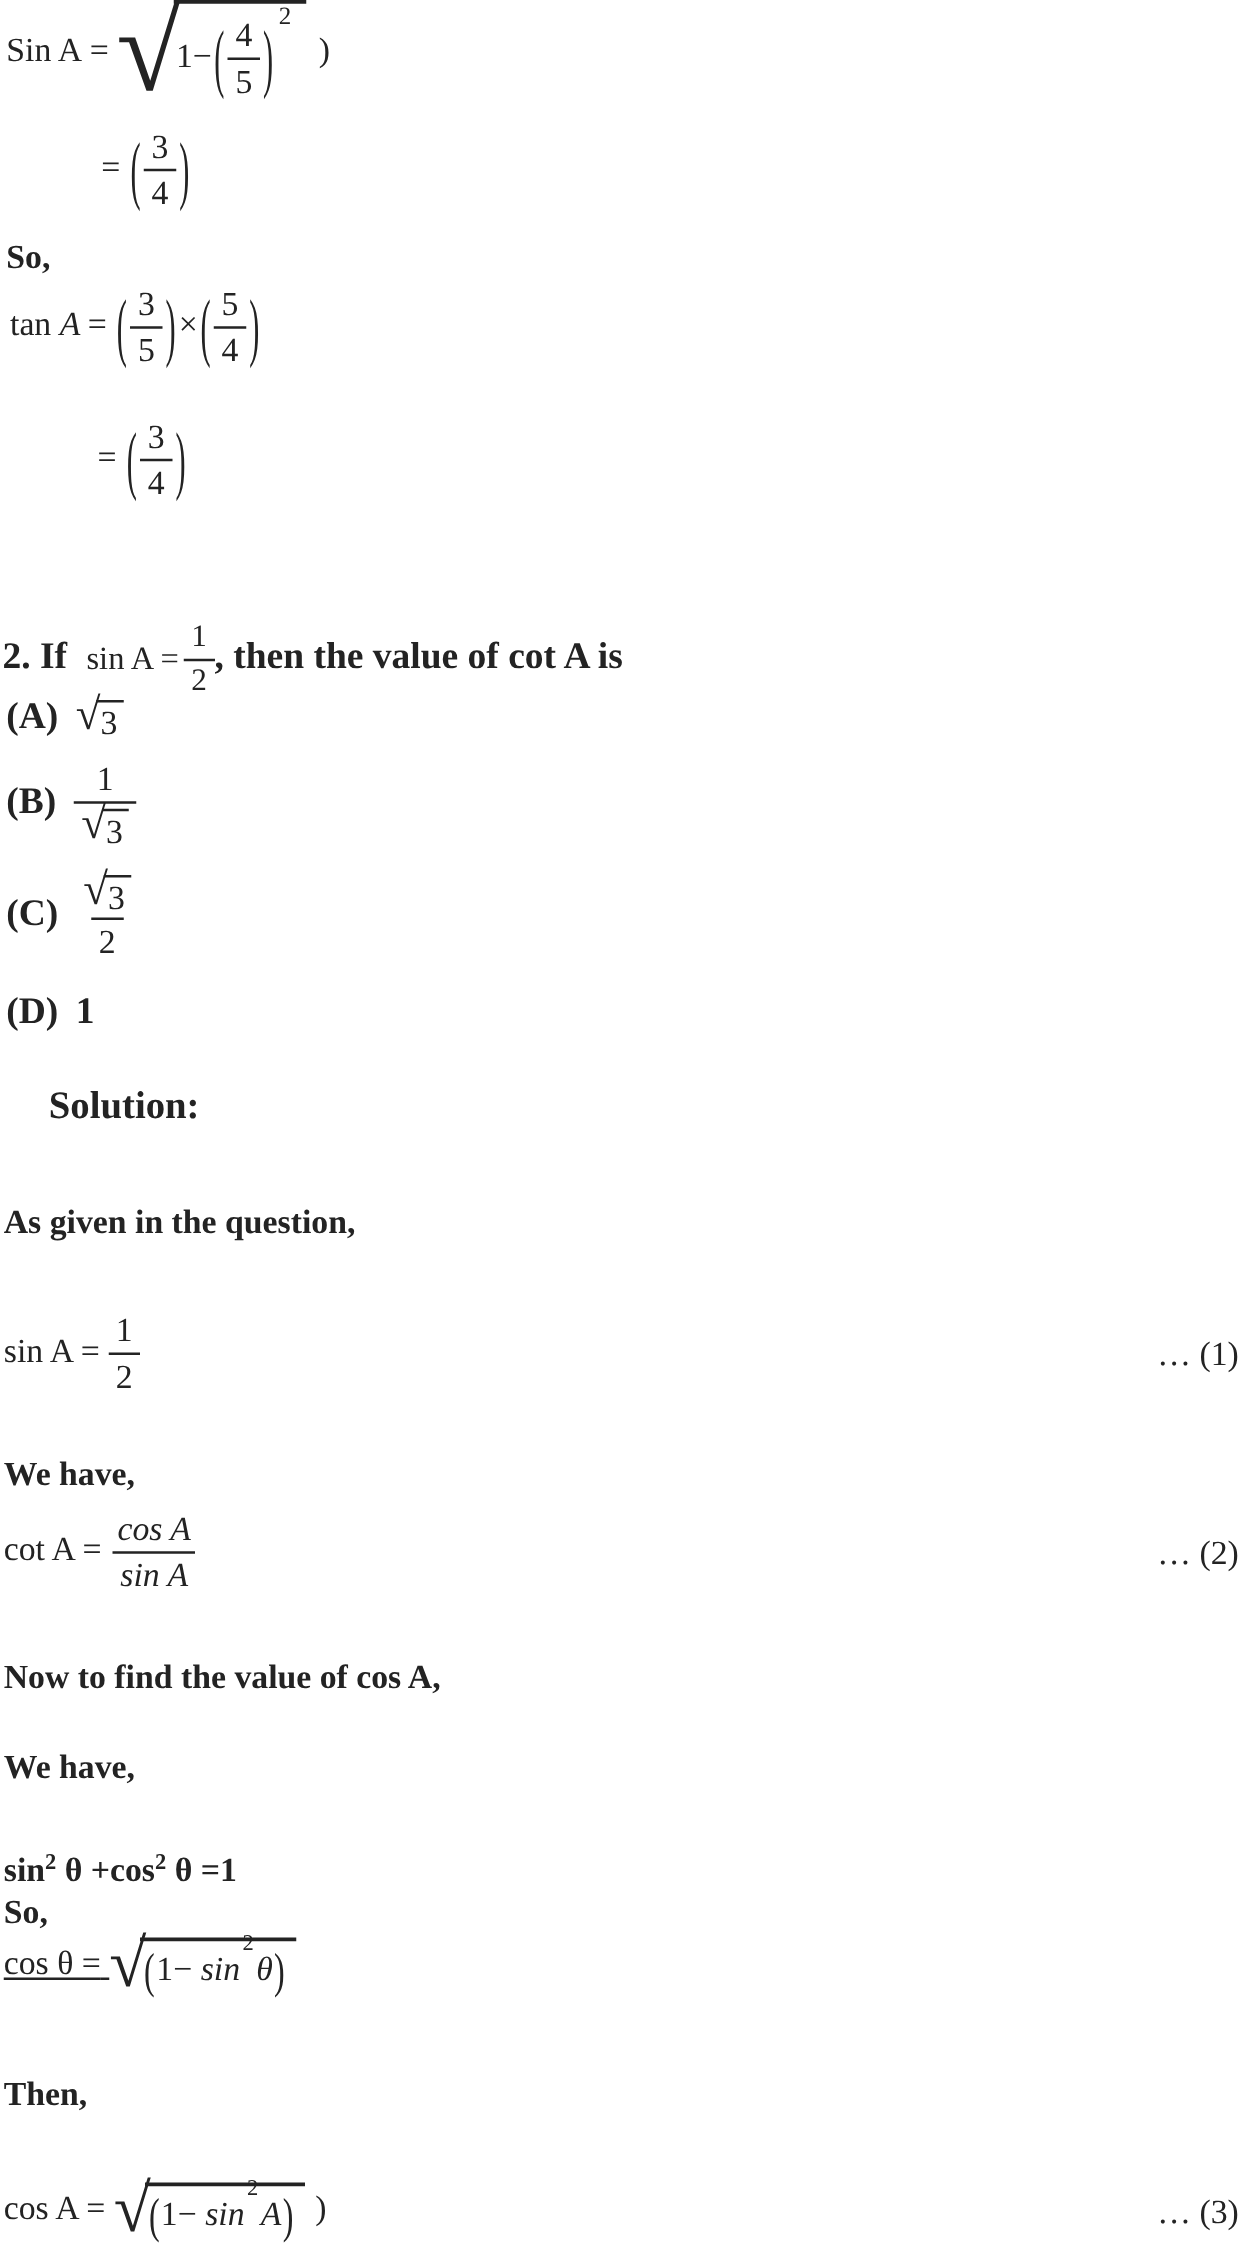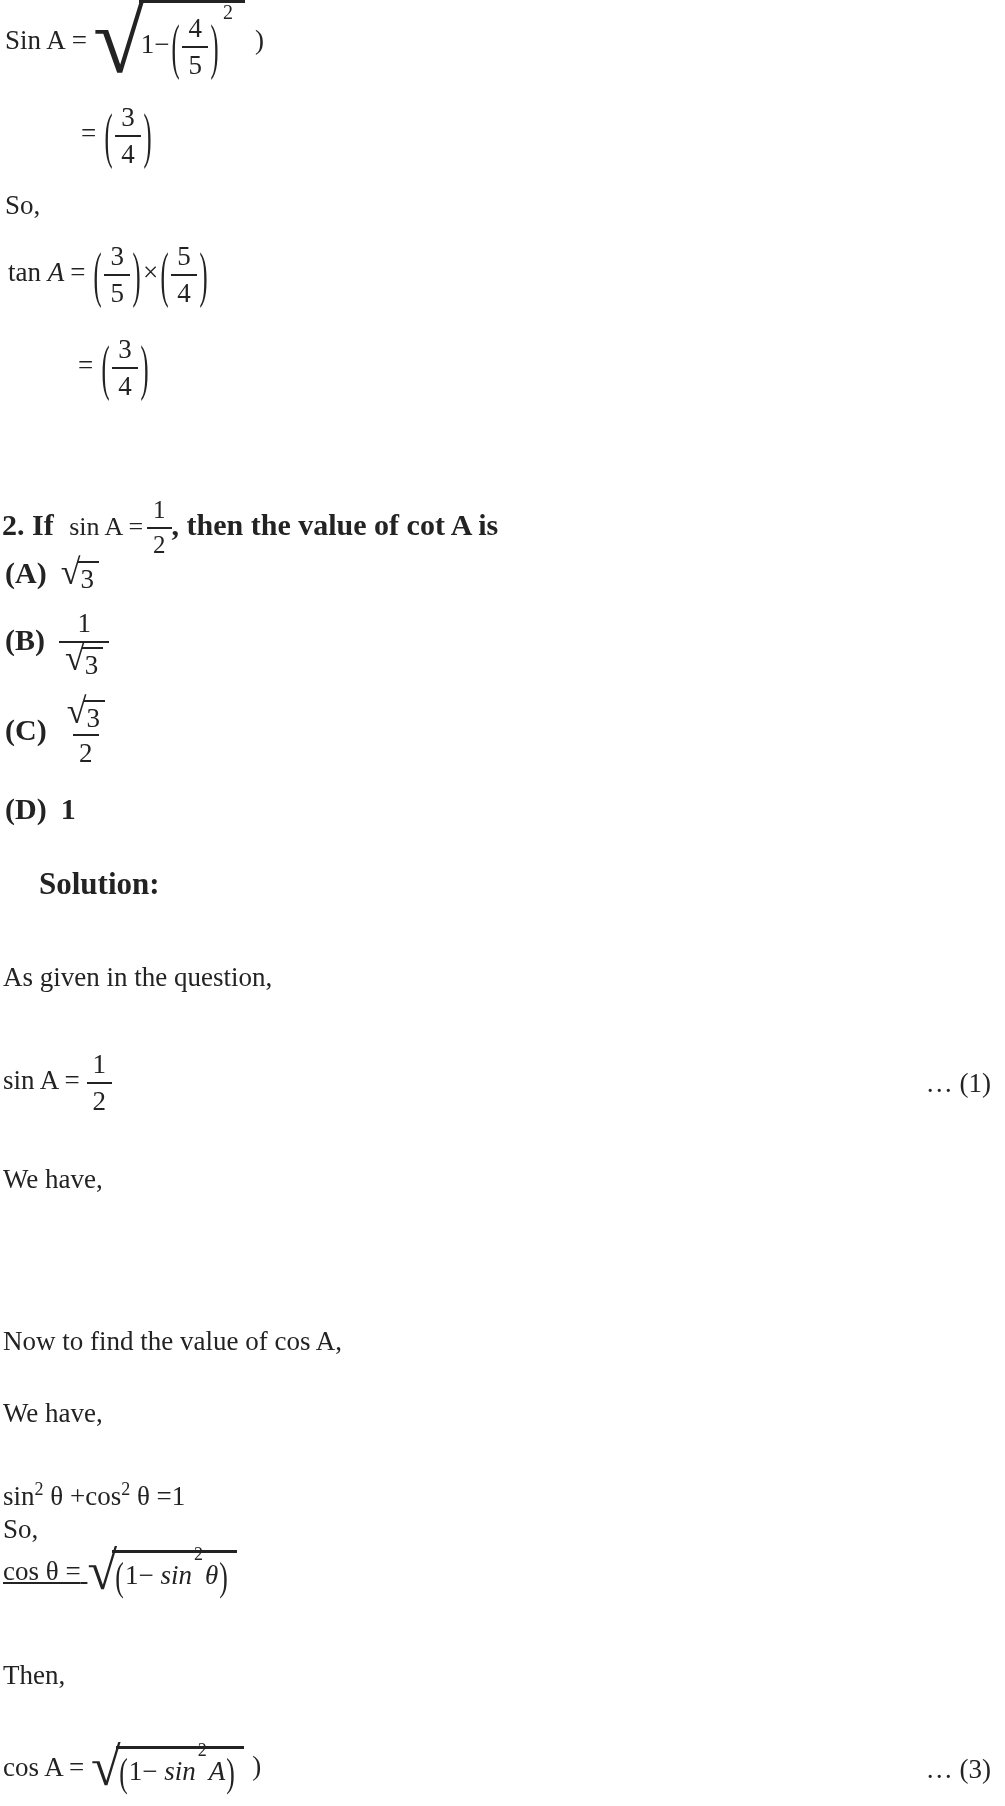--- a/index.html
+++ b/index.html
@@ -46,21 +46,21 @@
 
   .it { font-style:italic; }
   .op { padding:0 6px; }
 
   .eq-row {
     position:absolute; left:3px; right:14px;
     display:flex; justify-content:space-between; align-items:center; white-space:nowrap;
   }
   .tag { font-size:27px; }
 
-  .plainline { font-size:27px; }
+  .plainline { font-size:27px;font-weight:bold; }
   .heading { font-size:31px; font-weight:bold;margin-left:36px; }
 
   .q-line { font-size:30px; font-weight:bold; }
   .q-line .mathbit { font-weight:normal; font-size:26px; }
   .q-line .frac { font-size:25px; font-weight:normal; }
 
   .opt { white-space:nowrap; }
   .opt .lab { font-weight:bold; font-size:30px; margin-right:14px; }
   .opt .val-b { font-weight:bold; font-size:30px; }
 </style>
@@ -81,21 +81,21 @@
 
   <div class="abs" style="top:102px; left:75px;">
     <span class="op">=</span><span class="bp bp-lg">(</span><span class="frac">
         <span class="num">3</span>
         <span class="den">4</span>
       </span><span class="bp bp-lg">)</span>
   </div>
 
   <div class="abs plainline" style="top:190px; left:5px;">So,</div>
 
-  <div class="abs" style="top:228px; left:8px;margin-top:13px;">
+  <div class="abs" style="top:228px; left:8px;">
     <span>tan</span>&nbsp;<span class="it">A</span><span class="op">=</span><span class="bp bp-lg">(</span><span class="frac">
         <span class="num">3</span>
         <span class="den">5</span>
       </span><span class="bp bp-lg">)</span><span>×</span><span class="bp bp-lg">(</span><span class="frac">
         <span class="num">5</span>
         <span class="den">4</span>
       </span><span class="bp bp-lg">)</span>
   </div>
 
   <div class="abs" style="top:334px; left:72px;">
@@ -151,20 +151,27 @@
   <div class="eq-row" style="top:1044px; height:78px;">
     <span><span>sin A =</span> <span class="frac">
           <span class="num">1</span>
           <span class="den">2</span>
         </span></span>
     <span class="tag">… (1)</span>
   </div>
 
   <div class="abs plainline" style="top:1164px; left:3px;">We have,</div>
 
+  <div class="eq-row" style="top:1206px; height:72px;">
+    <span><span>cot A =</span> <span class="frac">
+          <span class="num it">cos A</span>
+          <span class="den it">sin A</span>
+        </span></span>
+    <span class="tag">… (2)</span>
+  </div>
 
   <div class="abs plainline" style="top:1326px; left:3px;text-align:right;">Now to find the value of cos A,</div>
 
   <div class="abs plainline" style="top:1398px; left:3px;">We have,</div>
 
   <div class="abs plainline" style="top:1480px; left:3px;">
     <span>sin</span><sup class="s2">2</sup><span> θ </span><span>+cos</span><sup class="s2">2</sup><span> θ </span><span>=1</span>
   </div>
 
   <div class="abs plainline" style="top:1514px; left:3px;">So,</div>

